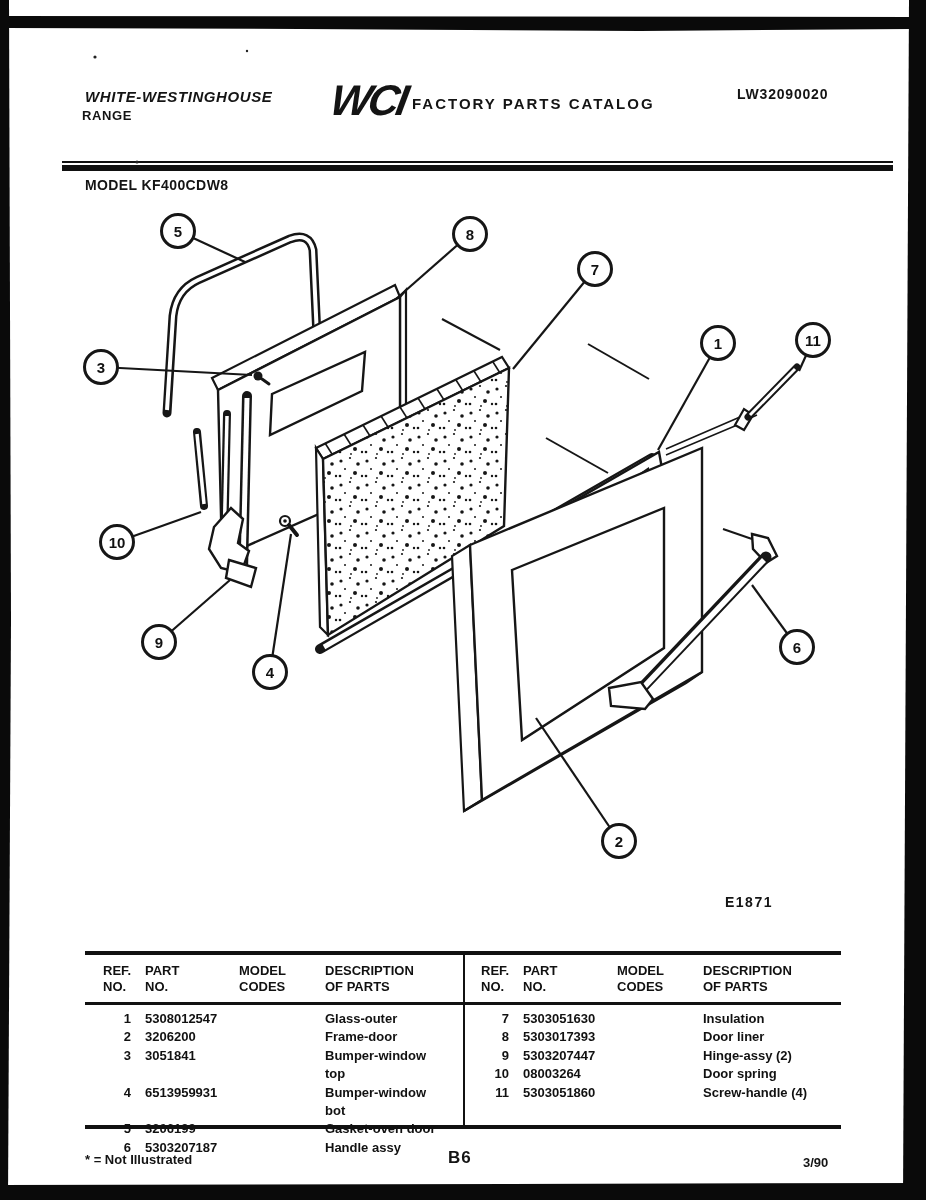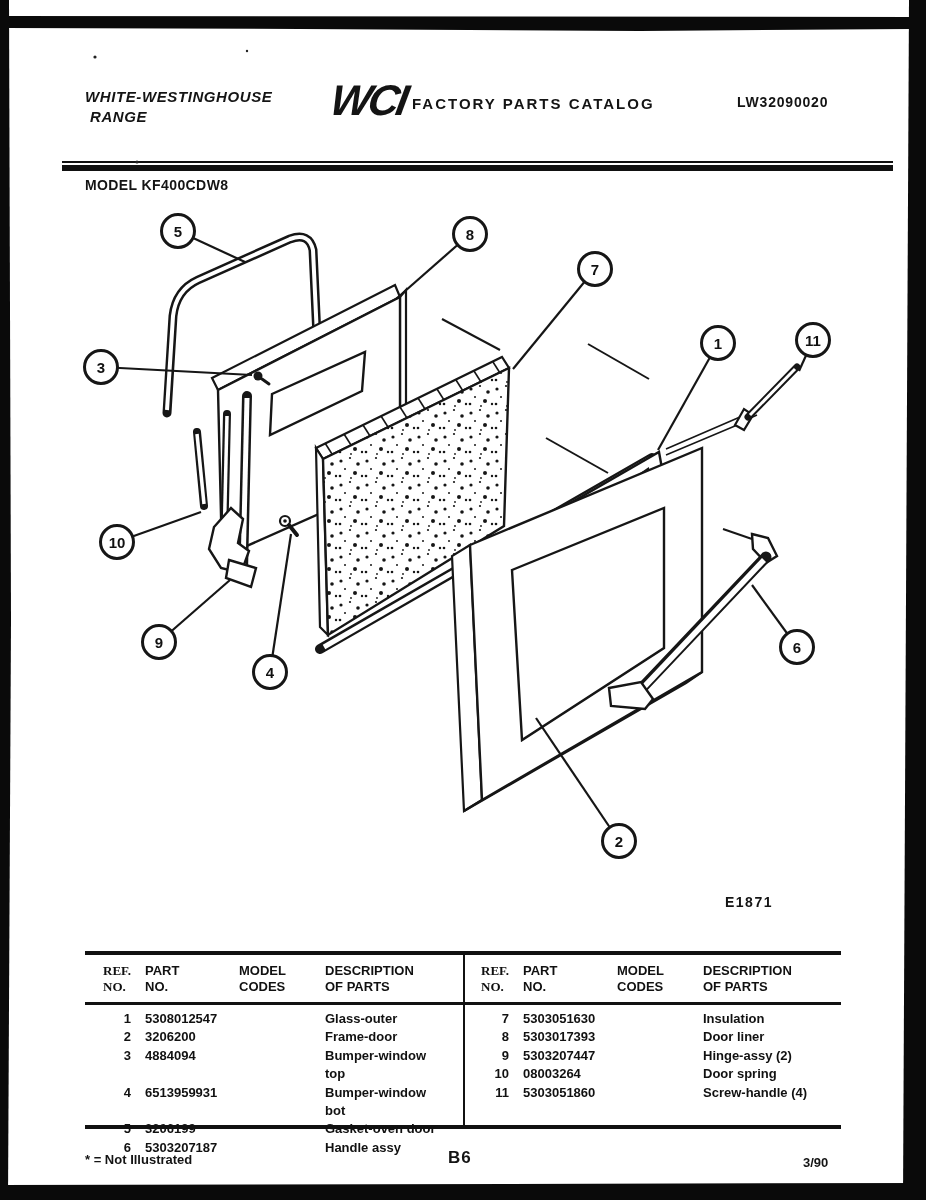--- a/index.html
+++ b/index.html
@@ -4,45 +4,45 @@
 <style>
   html,body{margin:0;padding:0;}
   body{
     width:926px;height:1200px;position:relative;background:#ffffff;
     font-family:"Liberation Sans","DejaVu Sans",sans-serif;color:#111;
     overflow:hidden;
   }
   .abs{position:absolute;}
   .txt{position:absolute;font-weight:700;color:#141414;white-space:nowrap;}
   #brand1{left:85px;top:88px;font-size:15px;letter-spacing:.6px;font-style:italic;}
-  #brand2{left:90px;top:108px;font-size:15px;letter-spacing:.6px;font-style:italic;}
+  #brand2{left:82px;top:108px;font-size:13px;letter-spacing:.6px;}
   #wci-logo{left:331px;top:76px;font-size:43px;font-style:italic;font-weight:700;
             letter-spacing:-3px;transform:skewX(-10deg);}
   #catalog-title{left:412px;top:95px;font-size:15px;letter-spacing:2px;}
-  #pub-number{left:737px;top:94px;font-size:14px;letter-spacing:.8px;}
+  #pub-number{left:737px;top:86px;font-size:14px;letter-spacing:.8px;}
   #model-line{left:85px;top:177px;font-size:14px;letter-spacing:.4px;text-align:center;}
   .rule-thin{left:62px;top:161px;width:831px;height:2px;background:#111;}
   .rule-thick{left:62px;top:165px;width:831px;height:6px;background:#111;}
   #figure-code{left:716px;top:894px;font-size:14px;letter-spacing:1.5px;margin-left:9px;}
   #footer-note{left:85px;top:1152px;font-size:13px;text-align:right;}
   #footer-page{left:448px;top:1148px;font-size:17px;letter-spacing:1px;}
   #footer-date{left:803px;top:1155px;font-size:13px;}
 
   
   #ptable{left:85px;top:951px;width:756px;height:178px;font-size:13px;font-weight:700;}
   #ptable .toprule{position:absolute;left:0;top:0;width:100%;height:4px;background:#111;}
   #ptable .headrule{position:absolute;left:0;top:51px;width:100%;height:3px;background:#111;}
   #ptable .botrule{position:absolute;left:0;top:174px;width:100%;height:4px;background:#111;}
   #ptable .divider{position:absolute;left:378px;top:0;width:2px;height:178px;background:#111;}
   .thalf{position:absolute;top:0;width:345px;height:178px;}
   #thalf-left{left:15px;}
   #thalf-right{left:393px;}
   .thead{position:absolute;top:12px;left:0;right:0;display:grid;
          grid-template-columns:45px 94px 86px 1fr;line-height:16px;}
-  .thead .c-ref{padding-left:3px;font-family:Liberation Serif, serif;}
+  .thead .c-ref{padding-left:3px;}
   .trows{position:absolute;top:59px;left:0;right:0;}
   .trow{display:grid;grid-template-columns:45px 94px 86px 1fr;line-height:18.4px;}
   .trow .c-ref{text-align:right;padding-right:14px;}
   svg text{font-family:"Liberation Sans","DejaVu Sans",sans-serif;}
 </style>
 </head>
 <body>
 
 <div class="txt" id="brand1">WHITE-WESTINGHOUSE</div>
 <div class="txt" id="brand2">RANGE</div>
@@ -264,21 +264,21 @@
           <div>Glass-outer</div>
       </div>
       <div class="trow">
         <div class="c-ref">2</div>
           <div>3206200</div>
           <div></div>
           <div>Frame-door</div>
       </div>
       <div class="trow">
         <div class="c-ref">3</div>
-          <div>4884094</div>
+          <div>3051841</div>
           <div></div>
           <div>Bumper-window top</div>
       </div>
       <div class="trow">
         <div class="c-ref">4</div>
           <div>6513959931</div>
           <div></div>
           <div>Bumper-window bot</div>
       </div>
       <div class="trow">

